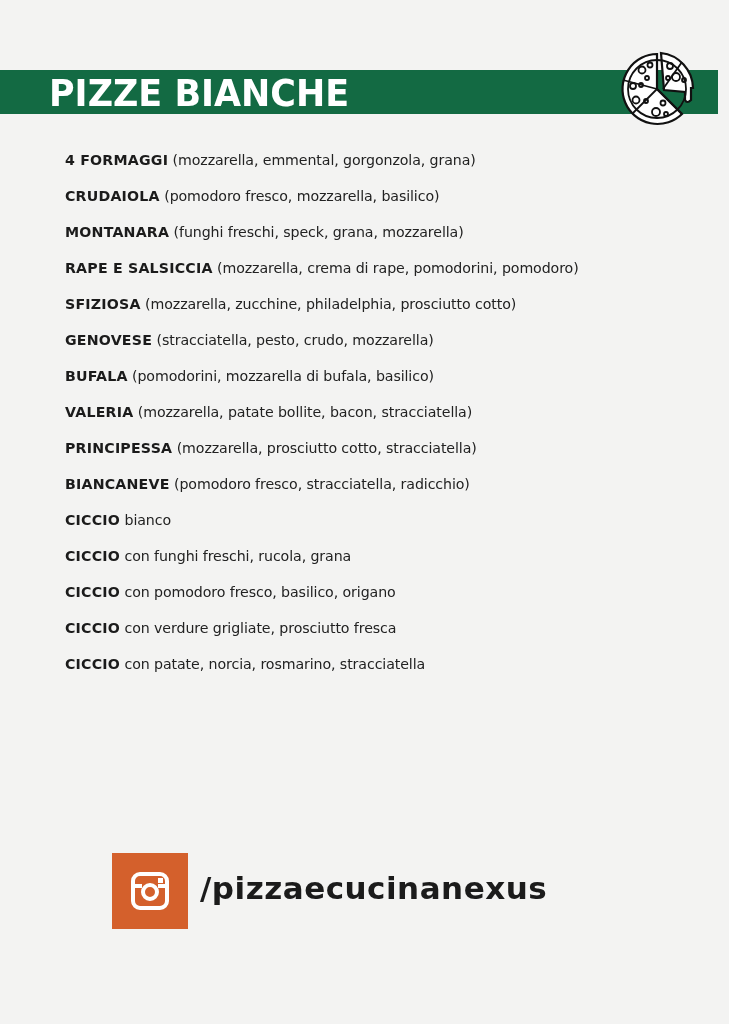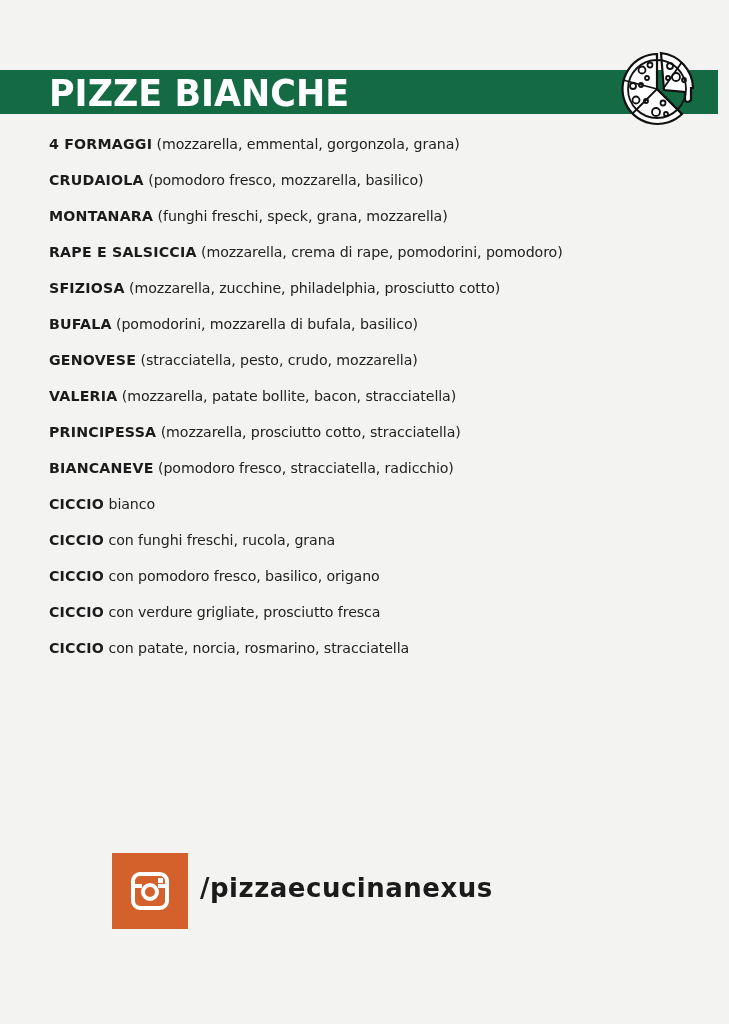--- a/index.html
+++ b/index.html
@@ -18,36 +18,36 @@
     position:absolute; left:49px; top:69px;
     font-family:"DejaVu Sans", sans-serif;
     font-weight:bold; font-size:38px; letter-spacing:0px;
     color:#ffffff; line-height:48px;
     transform:scaleX(0.92); transform-origin:left center;
   }
   .pizza-icon {
     position:absolute; left:616px; top:48px; width:82px; height:82px;
   }
   .menu-list {
-    position:absolute; left:49px; top:133px; margin:0; padding:0; list-style:none;
+    position:absolute; left:49px; top:133px; margin:16px; padding:0; list-style:none;
   }
   .menu-item {
     height:36px; line-height:22px; font-size:14.2px; white-space:nowrap;
     letter-spacing:-0.1px;
   }
   .item-name { font-weight:bold; letter-spacing:0.2px; }
   .item-desc { font-weight:normal; color:#222; }
   .ig-box {
     position:absolute; left:112px; top:853px; width:76px; height:76px;
     background:#d4602c;
   }
   .ig-icon { position:absolute; left:19px; top:19px; width:38px; height:38px; }
   .ig-handle {
     position:absolute; left:200px; top:866px;
-    font-weight:bold; font-size:26px; color:#1b1b1b; letter-spacing:0.5px;
+    font-weight:bold; font-size:31px; color:#1b1b1b; letter-spacing:0.5px;
     line-height:44px;
   }
 </style>
 </head>
 <body>
 
 <div class="banner"></div>
 <div class="banner-title">PIZZE BIANCHE</div>
 
 <svg class="pizza-icon" viewBox="0 0 82 82">
@@ -78,22 +78,22 @@
     <circle cx="68" cy="32" r="2"></circle>
   </g>
 </svg>
 
 <ul class="menu-list">
   <li class="menu-item"><span class="item-name">4 FORMAGGI</span> <span class="item-desc">(mozzarella, emmental, gorgonzola, grana)</span></li>
   <li class="menu-item"><span class="item-name">CRUDAIOLA</span> <span class="item-desc">(pomodoro fresco, mozzarella, basilico)</span></li>
   <li class="menu-item"><span class="item-name">MONTANARA</span> <span class="item-desc">(funghi freschi, speck, grana, mozzarella)</span></li>
   <li class="menu-item"><span class="item-name">RAPE E SALSICCIA</span> <span class="item-desc">(mozzarella, crema di rape, pomodorini, pomodoro)</span></li>
   <li class="menu-item"><span class="item-name">SFIZIOSA</span> <span class="item-desc">(mozzarella, zucchine, philadelphia, prosciutto cotto)</span></li>
+  <li class="menu-item"><span class="item-name">GENOVESE</span> <span class="item-desc">(stracciatella, pesto, crudo, mozzarella)</span></li>
   <li class="menu-item"><span class="item-name">BUFALA</span> <span class="item-desc">(pomodorini, mozzarella di bufala, basilico)</span></li>
-  <li class="menu-item"><span class="item-name">GENOVESE</span> <span class="item-desc">(stracciatella, pesto, crudo, mozzarella)</span></li>
   <li class="menu-item"><span class="item-name">VALERIA</span> <span class="item-desc">(mozzarella, patate bollite, bacon, stracciatella)</span></li>
   <li class="menu-item"><span class="item-name">PRINCIPESSA</span> <span class="item-desc">(mozzarella, prosciutto cotto, stracciatella)</span></li>
   <li class="menu-item"><span class="item-name">BIANCANEVE</span> <span class="item-desc">(pomodoro fresco, stracciatella, radicchio)</span></li>
   <li class="menu-item"><span class="item-name">CICCIO</span> <span class="item-desc">bianco</span></li>
   <li class="menu-item"><span class="item-name">CICCIO</span> <span class="item-desc">con funghi freschi, rucola, grana</span></li>
   <li class="menu-item"><span class="item-name">CICCIO</span> <span class="item-desc">con pomodoro fresco, basilico, origano</span></li>
   <li class="menu-item"><span class="item-name">CICCIO</span> <span class="item-desc">con verdure grigliate, prosciutto fresca</span></li>
   <li class="menu-item"><span class="item-name">CICCIO</span> <span class="item-desc">con patate, norcia, rosmarino, stracciatella</span></li>
 </ul>
 

